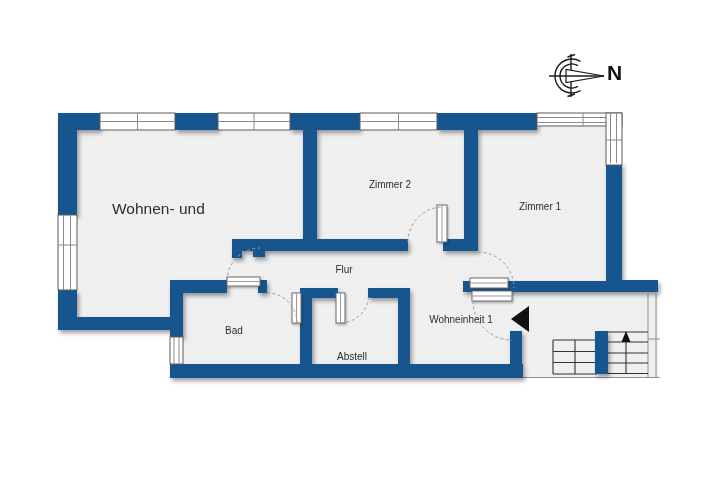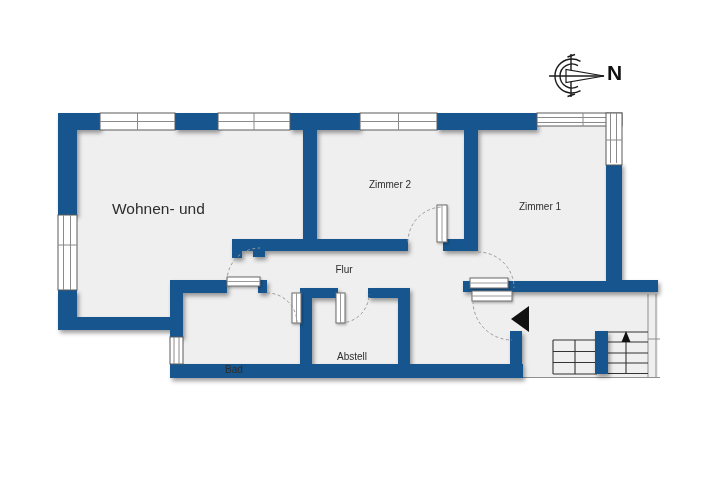--- a/index.html
+++ b/index.html
@@ -187,16 +187,17 @@
       <line class="compass-line" x1="566" y1="76" x2="604" y2="76"></line>
     </g>
   </svg>
 
   <div class="lbl" id="lbl-wohnen" style="left:112px;top:197px;">
     <div>Wohnen- und</div>
   </div>
   <div class="lbl center" style="left:390px;top:184px;">Zimmer 2</div>
   <div class="lbl center" style="left:540px;top:206px;">Zimmer 1</div>
   <div class="lbl center" style="left:344px;top:269px;">Flur</div>
-  <div class="lbl center" style="left:234px;top:330px;margin-top:39px;">Bad</div>
+  <div class="lbl center" style="left:234px;top:330px;">Bad</div>
   <div class="lbl center" style="left:352px;top:356px;">Abstell</div>
+  <div class="lbl center" style="left:461px;top:319px;">Wohneinheit 1</div>
   <div class="lbl" id="lbl-north" style="left:607px;top:64px;">N</div>
 </div>
 
 </body></html>

